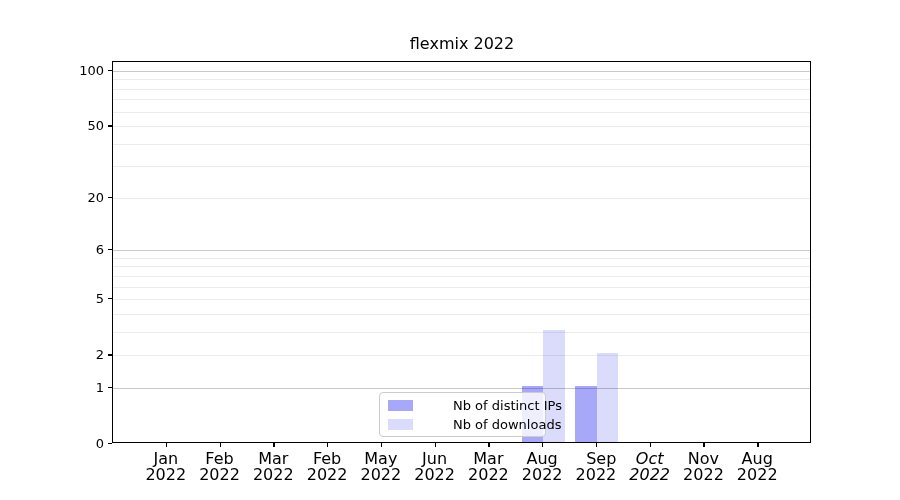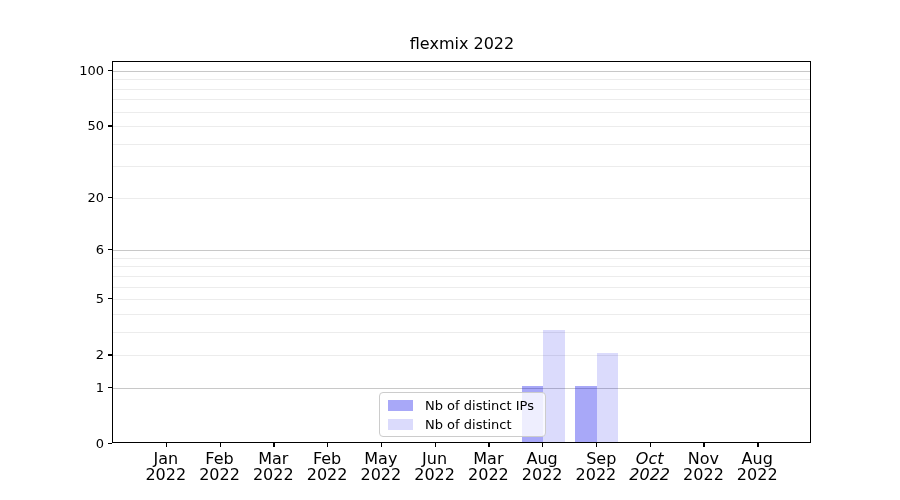--- a/index.html
+++ b/index.html
@@ -28,21 +28,21 @@
     transform:translateX(-50%);white-space:nowrap;
   }
   .legend{
     position:absolute;left:379px;top:392px;width:167px;height:45px;
     background:rgba(255,255,255,0.8);border:1px solid #ccc;border-radius:4px;
     box-sizing:border-box;display:flex;flex-direction:column;justify-content:center;
     gap:4px;padding:4px 8px;
   }
   .lrow{display:flex;align-items:center;gap:12px;}
   .swatch{width:25px;height:11px;flex:0 0 auto;}
-  .llab{font-size:13px;white-space:nowrap;}
+  .llab{font-size:13px;white-space:nowrap;margin-left:28px;}
 </style>
 </head>
 <body>
 
 <div class="fig">
   <div class="title">flexmix 2022</div>
 
   <div class="plot" id="plot">
       <div class="gridline" style="top: 293.209px; background: rgb(236, 236, 236);"></div>
       <div class="gridline" style="top: 269.958px; background: rgb(236, 236, 236);"></div>
@@ -69,21 +69,21 @@
       <div class="bar" style="left: 483.923px; bottom: 0px; width: 21.5px; height: 88.7913px; background: rgba(0, 0, 235, 0.14);"></div>
     </div>
 
   <div class="legend" id="legend">
     <div class="lrow">
       <span class="swatch" id="sw0" style="background: rgba(0, 0, 235, 0.34);"></span>
       <span class="llab">Nb of distinct IPs</span>
     </div>
     <div class="lrow">
       <span class="swatch" id="sw1" style="background: rgba(0, 0, 235, 0.14);"></span>
-      <span class="llab">Nb of distinct</span>
+      <span class="llab">Nb of downloads</span>
     </div>
   </div>
 <div class="ytick" style="left: 108px; top: 443px; width: 4px;"></div>
     <div class="ylab" style="left: 56px; top: 443px; width: 48px;">0</div>
     <div class="ytick" style="left: 108px; top: 386.979px; width: 4px;"></div>
     <div class="ylab" style="left: 56px; top: 386.979px; width: 48px;">1</div>
     <div class="ytick" style="left: 108px; top: 354.209px; width: 4px;"></div>
     <div class="ylab" style="left: 56px; top: 354.209px; width: 48px;">2</div>
     <div class="ytick" style="left: 108px; top: 298.188px; width: 4px;"></div>
     <div class="ylab" style="left: 56px; top: 298.188px; width: 48px;">5</div>

